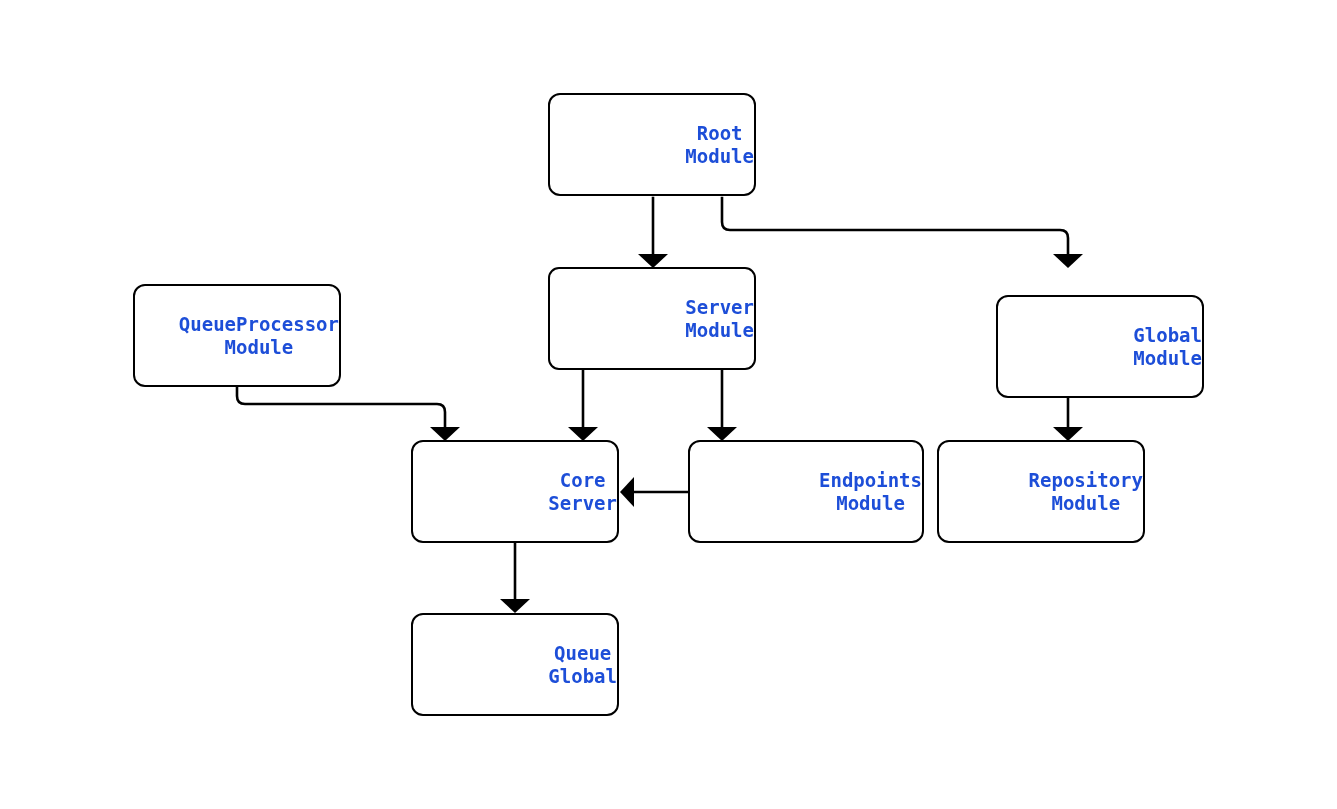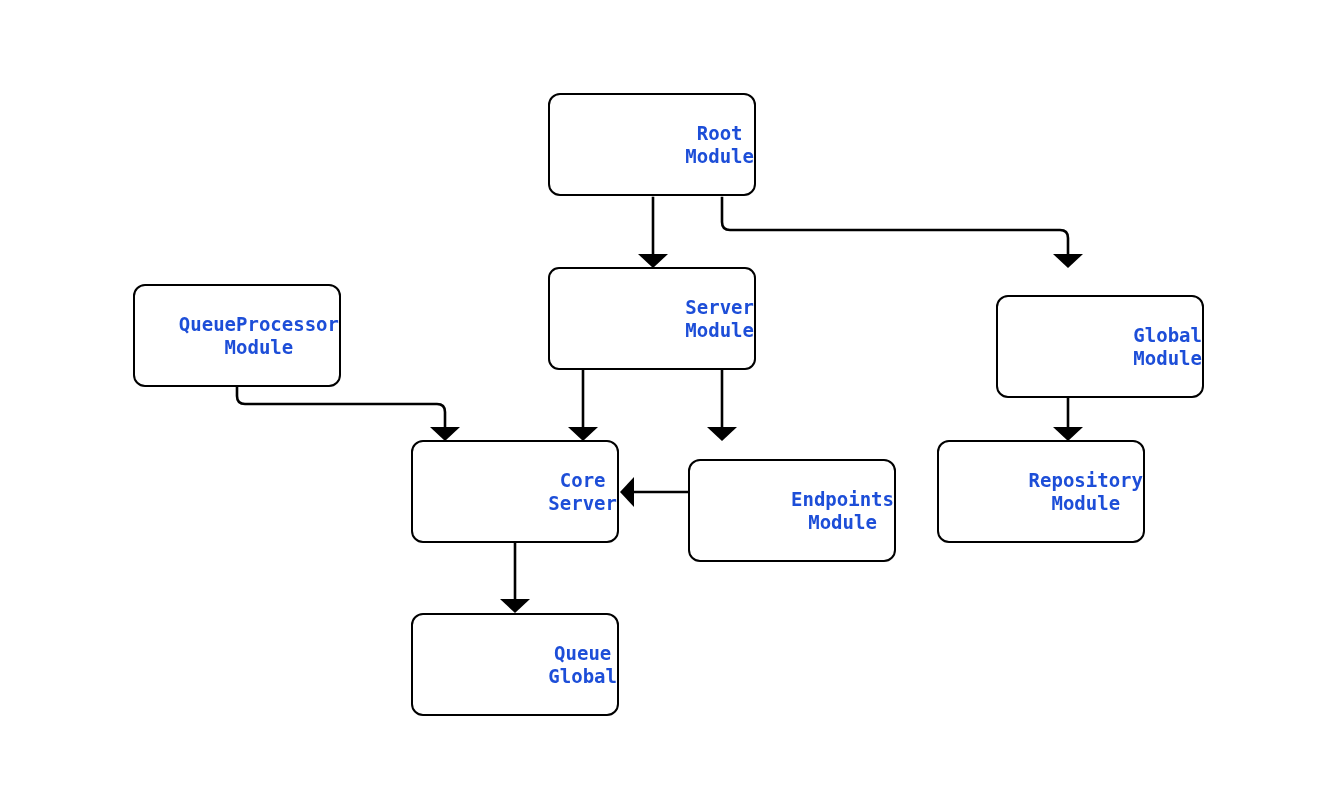--- a/index.html
+++ b/index.html
@@ -47,21 +47,21 @@
     font-size: 19px;
     line-height: 23px;
     color: #1d4ed8;
     white-space: pre-line;
   }
   #n-root          { left: 548px; top: 93px;  }
   #n-server        { left: 548px; top: 267px; border-radius: 11px; }
   #n-global        { left: 996px; top: 267px; margin-top: 28px; }
   #n-queueprocessor{ left: 133px; top: 284px; }
   #n-core          { left: 411px; top: 440px; }
-  #n-endpoints     { left: 688px; top: 459px; }
+  #n-endpoints     { left: 688px; top: 440px; padding-left: 28px; }
   #n-repository    { left: 937px; top: 440px; }
   #n-queue         { left: 411px; top: 613px; }
 </style>
 </head>
 <body>
 
 <div class="canvas">
 
   <svg class="edges" viewBox="0 0 1337 809" xmlns="http://www.w3.org/2000/svg">
 

